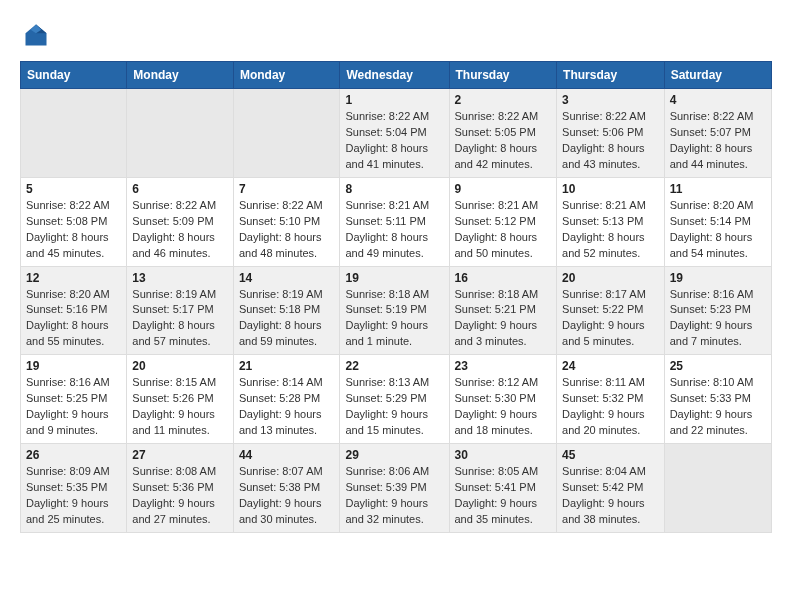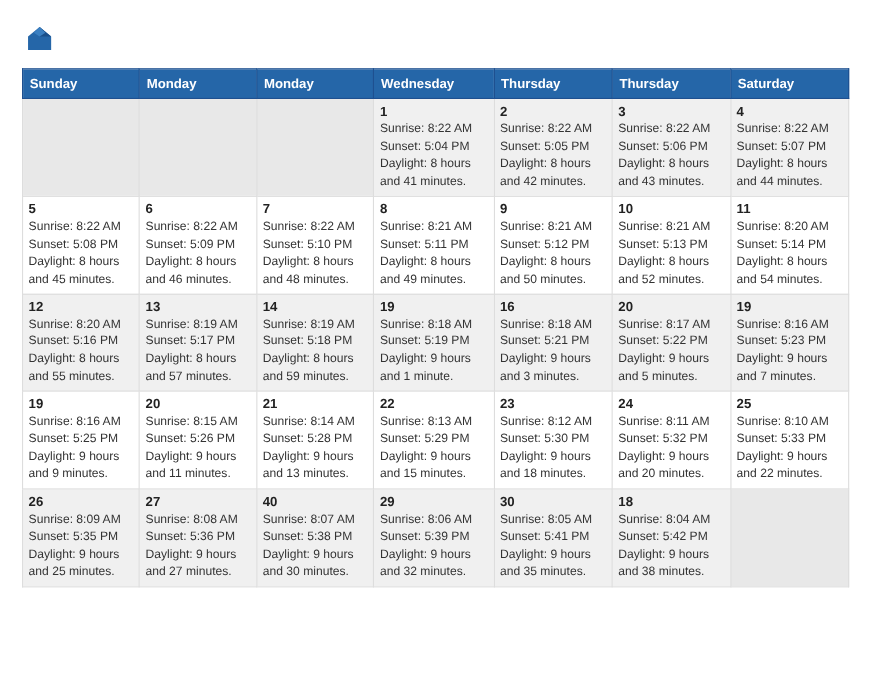--- a/index.html
+++ b/index.html
@@ -249,32 +249,32 @@
         <tr class="row-shaded">
           <td>
             <span class="day-num">26</span>
             <div class="day-info">Sunrise: 8:09 AM<br>Sunset: 5:35 PM<br>Daylight: 9 hours<br>and 25 minutes.</div>
           </td>
           <td>
             <span class="day-num">27</span>
             <div class="day-info">Sunrise: 8:08 AM<br>Sunset: 5:36 PM<br>Daylight: 9 hours<br>and 27 minutes.</div>
           </td>
           <td>
-            <span class="day-num">40</span>
+            <span class="day-num">44</span>
             <div class="day-info">Sunrise: 8:07 AM<br>Sunset: 5:38 PM<br>Daylight: 9 hours<br>and 30 minutes.</div>
           </td>
           <td>
             <span class="day-num">29</span>
             <div class="day-info">Sunrise: 8:06 AM<br>Sunset: 5:39 PM<br>Daylight: 9 hours<br>and 32 minutes.</div>
           </td>
           <td>
             <span class="day-num">30</span>
             <div class="day-info">Sunrise: 8:05 AM<br>Sunset: 5:41 PM<br>Daylight: 9 hours<br>and 35 minutes.</div>
           </td>
           <td>
-            <span class="day-num">18</span>
+            <span class="day-num">45</span>
             <div class="day-info">Sunrise: 8:04 AM<br>Sunset: 5:42 PM<br>Daylight: 9 hours<br>and 38 minutes.</div>
           </td>
           <td class="empty"></td>
         </tr>
       </tbody>
   </table>
 </div>
 
 </body></html>

